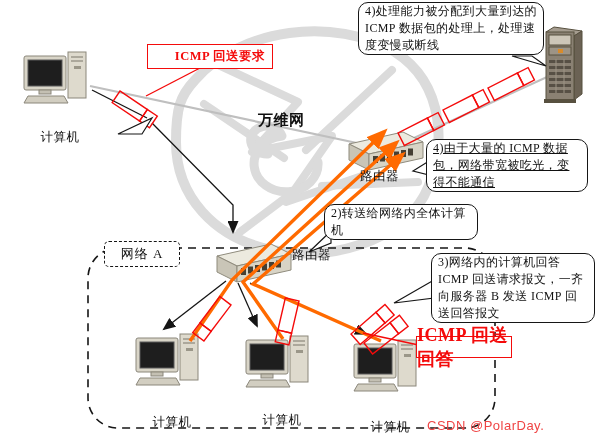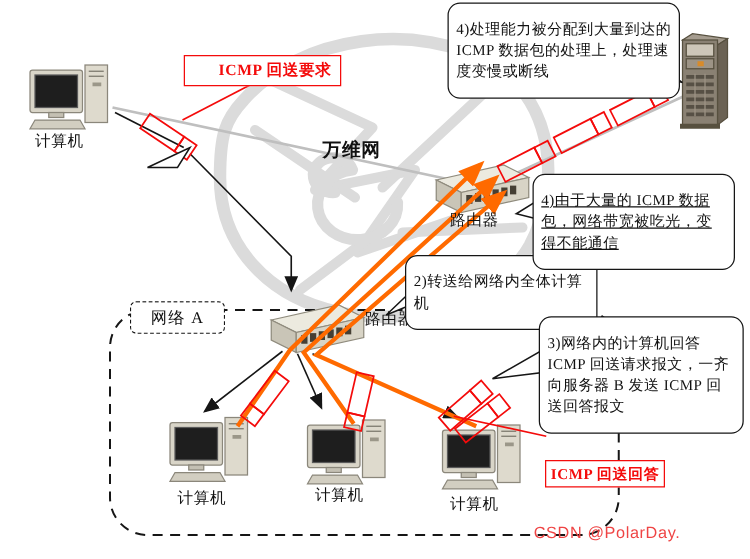--- a/index.html
+++ b/index.html
@@ -1,23 +1,23 @@
 <!DOCTYPE html>
 <html><head>
 <meta charset="utf-8">
 <style>
   html,body{margin:0;padding:0;background:#fff;}
   .stage{position:relative;width:600px;height:447px;background:#ffffff;overflow:hidden;
          font-family:"Liberation Serif","DejaVu Serif",serif;color:#111;}
   .stage svg{position:absolute;left:0;top:0;}
   .lbl{position:absolute;font-size:12.5px;letter-spacing:.5px;white-space:nowrap;}
-  .lbl.center{text-align:left;}
+  .lbl.center{text-align:center;margin-top:24px;}
   .bold{font-weight:bold;}
   .callout{position:absolute;background:#fff;border:1.3px solid #161616;border-radius:10px;
-           font-size:12px;line-height:17px;padding:12px 6px;letter-spacing:.4px;}
+           font-size:12px;line-height:17px;padding:0 6px;letter-spacing:.4px;}
   .redbox{position:absolute;border:1.6px solid #f40b0b;background:#fff;color:#f40b0b;
           font-size:12.5px;font-weight:600;letter-spacing:.5px;
           display:flex;align-items:center;justify-content:center;}
   .netbox{position:absolute;border:1.6px dashed #161616;border-radius:5px;background:#fff;
           font-size:13px;display:flex;align-items:center;justify-content:center;letter-spacing:1px;}
   .watermark{position:absolute;font-family:"Liberation Sans","DejaVu Sans",sans-serif;
              font-size:13px;color:#ef4444;letter-spacing:.5px;}
 </style>
 </head>
 <body>
@@ -133,21 +133,21 @@
       <polygon points="331,231 331,243 309,252"></polygon>
       <polygon points="434,280 434,298 394,303"></polygon>
       <polygon points="512,56 532,56 546,66"></polygon>
       <polygon points="429,161 429,175 413,171"></polygon>
     </g>
   </svg>
 
   <div class="lbl bold" style="left:258px;top:111px;font-size:15px;">万维网</div>
 
   <div class="redbox" style="left:147px;top:44px;width:104px;height:23px;padding-left:20px;">ICMP 回送要求</div>
-  <div class="redbox" style="left:436px;top:336px;width:94px;height:20px;font-size:12px;margin-top:32px;">ICMP 回送回答</div>
+  <div class="redbox" style="left:416px;top:336px;width:94px;height:20px;font-size:18px;">ICMP 回送回答</div>
 
   <div class="netbox" style="left:104px;top:241px;width:74px;height:24px;">网络 A</div>
 
   <div class="lbl center" style="left:28px;top:105px;width:64px;">计算机</div>
   <div class="lbl" style="left:360px;top:168px;">路由器</div>
   <div class="lbl" style="left:292px;top:247px;">路由器</div>
   <div class="lbl center" style="left:142px;top:390px;width:60px;">计算机</div>
   <div class="lbl center" style="left:252px;top:388px;width:60px;">计算机</div>
   <div class="lbl center" style="left:360px;top:395px;width:60px;">计算机</div>
 

